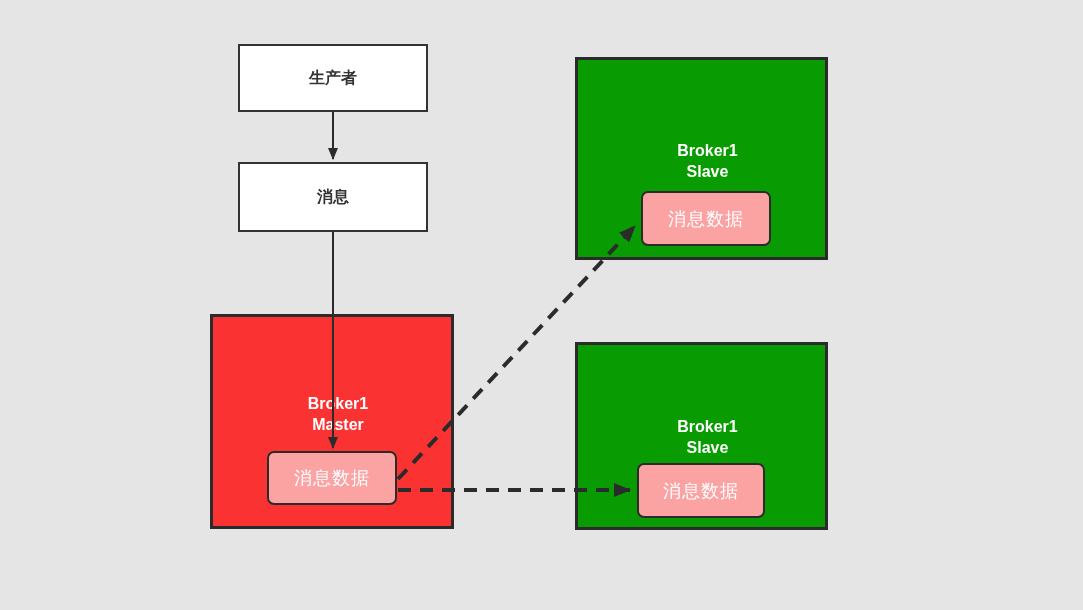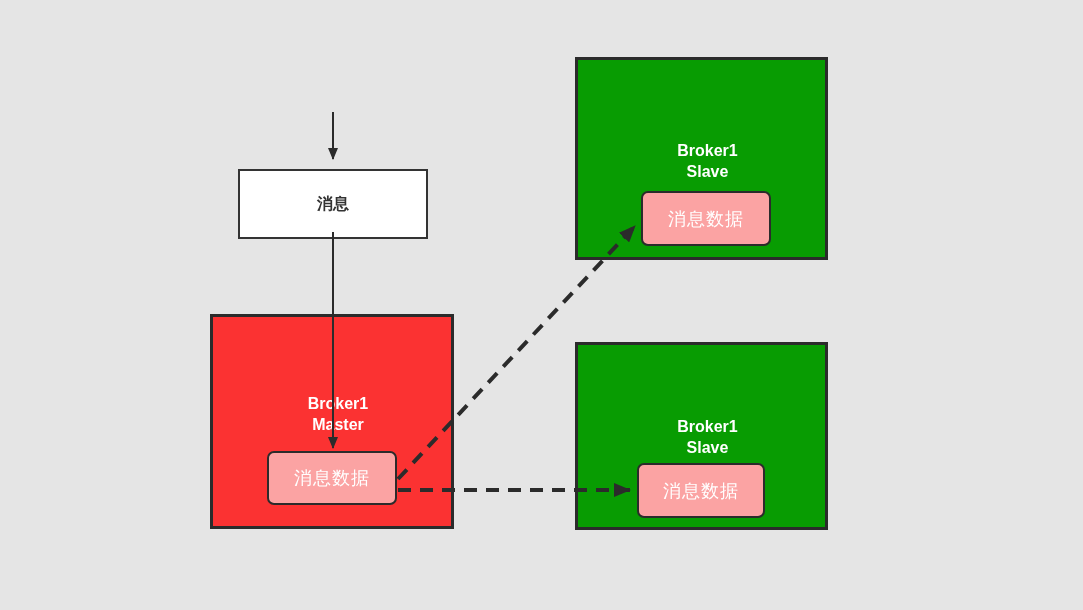--- a/index.html
+++ b/index.html
@@ -20,21 +20,21 @@
     background: #ffffff;
     border: 2px solid #333333;
     display: flex;
     align-items: center;
     justify-content: center;
     font-size: 16px;
     font-weight: bold;
     color: #333333;
   }
   .node-producer { left: 238px; top: 44px;  width: 190px; height: 68px; }
-  .node-message  { left: 238px; top: 162px; width: 190px; height: 70px; margin-top: 7px; }
+  .node-message  { left: 238px; top: 162px; width: 190px; height: 70px; }
 
   
   .broker { border: 3px solid #2b2b2b; }
   .broker-master { left: 210px; top: 314px; width: 244px; height: 215px; background: #fb3232; }
   .broker-slave-top    { left: 575px; top: 57px;  width: 253px; height: 203px; background: #089c02; }
   .broker-slave-bottom { left: 575px; top: 342px; width: 253px; height: 188px; background: #089c02; }
 
   .broker-title {
     position: absolute;
     left: 12px; right: 0;
@@ -74,20 +74,21 @@
     pointer-events: none;
   }
   .edge-solid  { stroke: #2b2b2b; stroke-width: 2px; fill: none; }
   .edge-dashed { stroke: #2b2b2b; stroke-width: 4px; fill: none; stroke-dasharray: 13 9; }
 </style>
 </head>
 <body>
 
 <div class="canvas">
 
+  <div class="node node-producer">生产者</div>
 
   <div class="node node-message">消息</div>
 
   <div class="broker broker-master">
     <div class="broker-title">Broker1
 Master</div>
     <div class="data-box">消息数据</div>
   </div>
 
   <div class="broker broker-slave-top">

